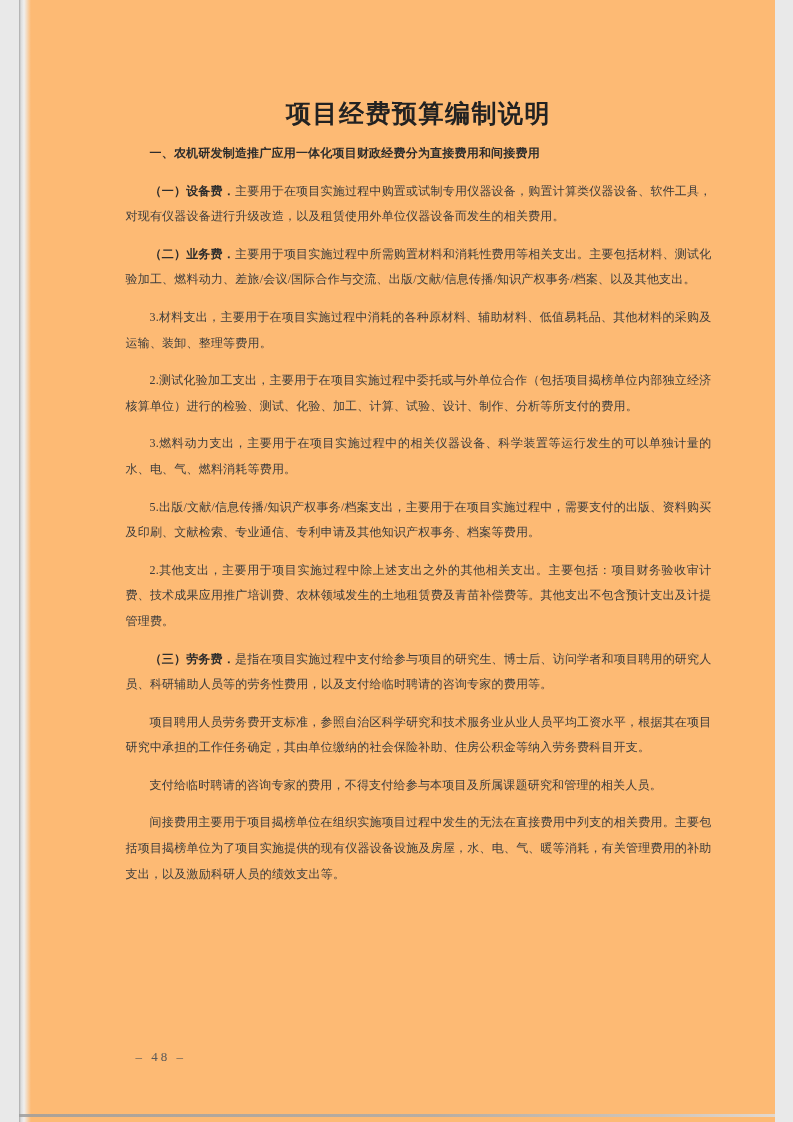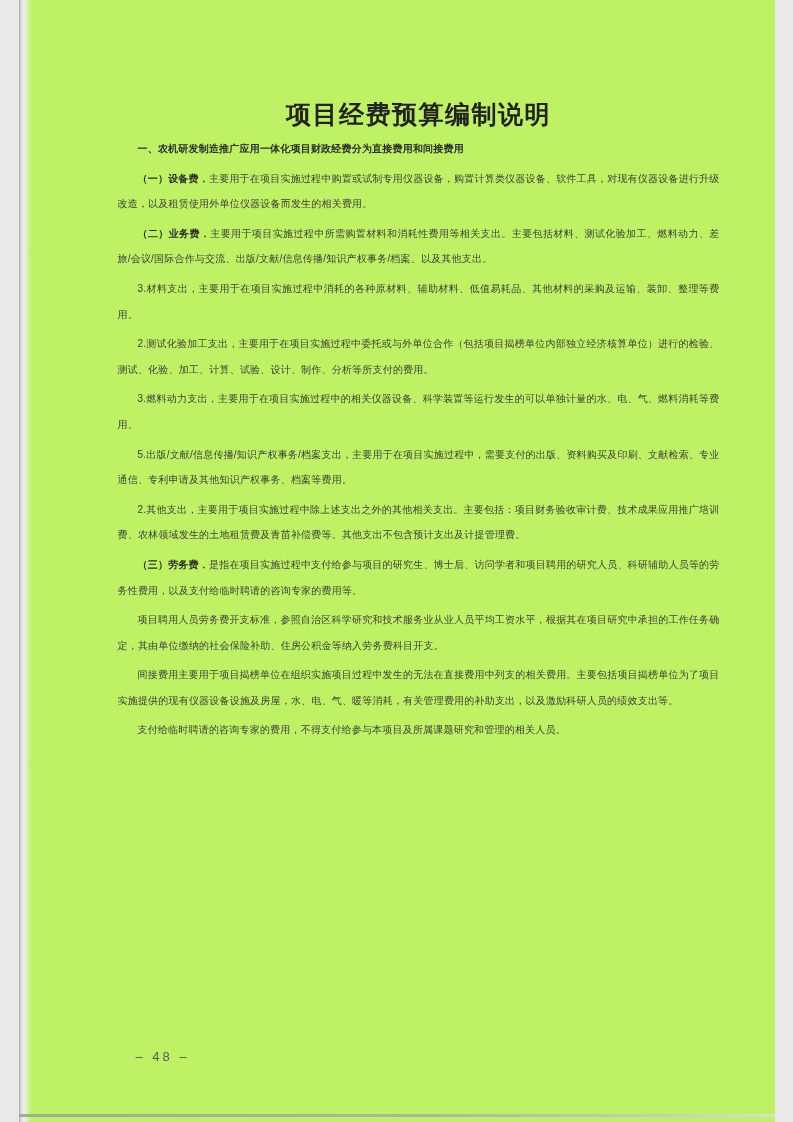--- a/index.html
+++ b/index.html
@@ -5,23 +5,23 @@
   html, body {
     margin: 0;
     padding: 0;
     background: #e9e9e9;
   }
   .scan-page {
     position: relative;
     width: 756px;
     height: 1122px;
     margin: 0 auto;
-    background: #bef264;
+    background: #fdba74;
     overflow: hidden;
-    font-family: Liberation Sans, sans-serif;
+    font-family: Liberation Serif, serif;
     color: #3c3c3c;
   }
   
   .scan-edge-left {
     position: absolute;
     left: 0; top: 0; bottom: 0;
     width: 12px;
     background: linear-gradient(to right, #a9a9a9 0px, #dcdcdc 2px, #efefef 5px, rgba(246,246,246,0) 12px);
     pointer-events: none;
   }
@@ -44,22 +44,22 @@
   .doc-title {
     margin: 0 0 7px 0;
     font-size: 25px;
     line-height: 30px;
     font-weight: 700;
     letter-spacing: 1.5px;
     text-align: center;
     color: #222222;
   }
   .para {
-    margin: 4px;
-    font-size: 10px;
+    margin: 12px;
+    font-size: 12px;
     line-height: 25.6px;
     letter-spacing: 0.2px;
     text-align: justify;
     text-indent: 2em;
     color: #3c3c3c;
   }
   .para.heading {
     font-weight: 700;
     color: #2d2d2d;
   }
@@ -90,19 +90,19 @@
         <p class="para heading">一、农机研发制造推广应用一体化项目财政经费分为直接费用和间接费用</p>
         <p class="para"><span class="lead">（一）设备费．</span>主要用于在项目实施过程中购置或试制专用仪器设备，购置计算类仪器设备、软件工具，对现有仪器设备进行升级改造，以及租赁使用外单位仪器设备而发生的相关费用。</p>
         <p class="para"><span class="lead">（二）业务费．</span>主要用于项目实施过程中所需购置材料和消耗性费用等相关支出。主要包括材料、测试化验加工、燃料动力、差旅/会议/国际合作与交流、出版/文献/信息传播/知识产权事务/档案、以及其他支出。</p>
         <p class="para">3.材料支出，主要用于在项目实施过程中消耗的各种原材料、辅助材料、低值易耗品、其他材料的采购及运输、装卸、整理等费用。</p>
         <p class="para">2.测试化验加工支出，主要用于在项目实施过程中委托或与外单位合作（包括项目揭榜单位内部独立经济核算单位）进行的检验、测试、化验、加工、计算、试验、设计、制作、分析等所支付的费用。</p>
         <p class="para">3.燃料动力支出，主要用于在项目实施过程中的相关仪器设备、科学装置等运行发生的可以单独计量的水、电、气、燃料消耗等费用。</p>
         <p class="para">5.出版/文献/信息传播/知识产权事务/档案支出，主要用于在项目实施过程中，需要支付的出版、资料购买及印刷、文献检索、专业通信、专利申请及其他知识产权事务、档案等费用。</p>
         <p class="para">2.其他支出，主要用于项目实施过程中除上述支出之外的其他相关支出。主要包括：项目财务验收审计费、技术成果应用推广培训费、农林领域发生的土地租赁费及青苗补偿费等。其他支出不包含预计支出及计提管理费。</p>
         <p class="para"><span class="lead">（三）劳务费．</span>是指在项目实施过程中支付给参与项目的研究生、博士后、访问学者和项目聘用的研究人员、科研辅助人员等的劳务性费用，以及支付给临时聘请的咨询专家的费用等。</p>
         <p class="para">项目聘用人员劳务费开支标准，参照自治区科学研究和技术服务业从业人员平均工资水平，根据其在项目研究中承担的工作任务确定，其由单位缴纳的社会保险补助、住房公积金等纳入劳务费科目开支。</p>
+        <p class="para">支付给临时聘请的咨询专家的费用，不得支付给参与本项目及所属课题研究和管理的相关人员。</p>
         <p class="para">间接费用主要用于项目揭榜单位在组织实施项目过程中发生的无法在直接费用中列支的相关费用。主要包括项目揭榜单位为了项目实施提供的现有仪器设备设施及房屋，水、电、气、暖等消耗，有关管理费用的补助支出，以及激励科研人员的绩效支出等。</p>
-        <p class="para">支付给临时聘请的咨询专家的费用，不得支付给参与本项目及所属课题研究和管理的相关人员。</p>
       </div>
   </div>
 
   <div class="page-number">– 48 –</div>
 </div>
 
 </body></html>

